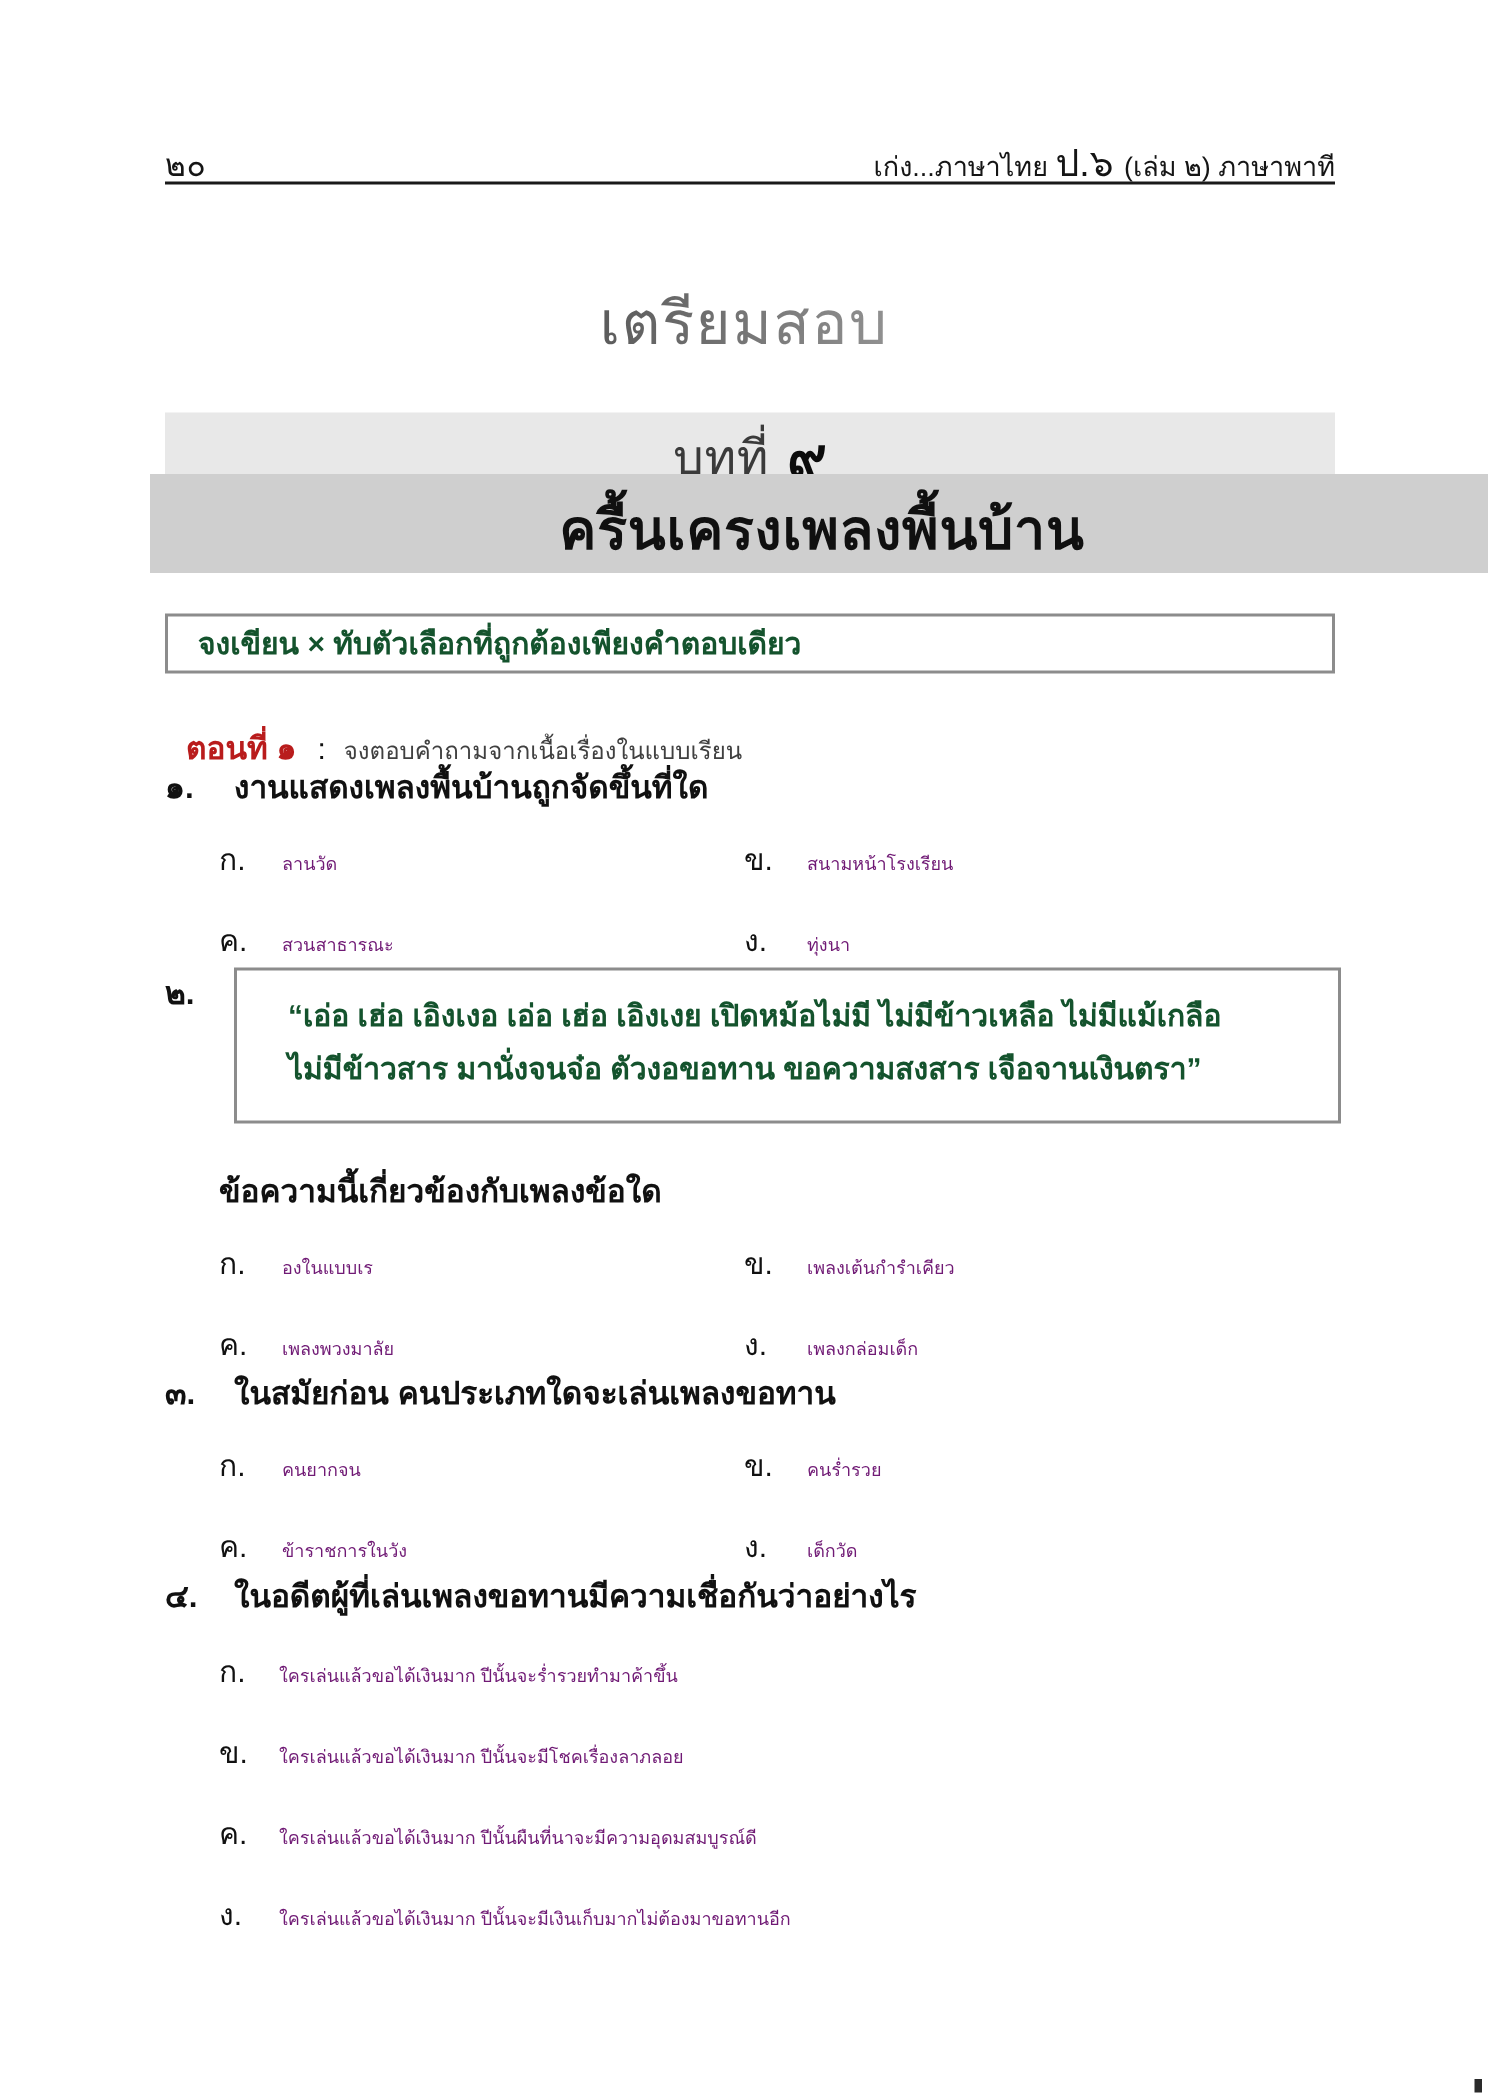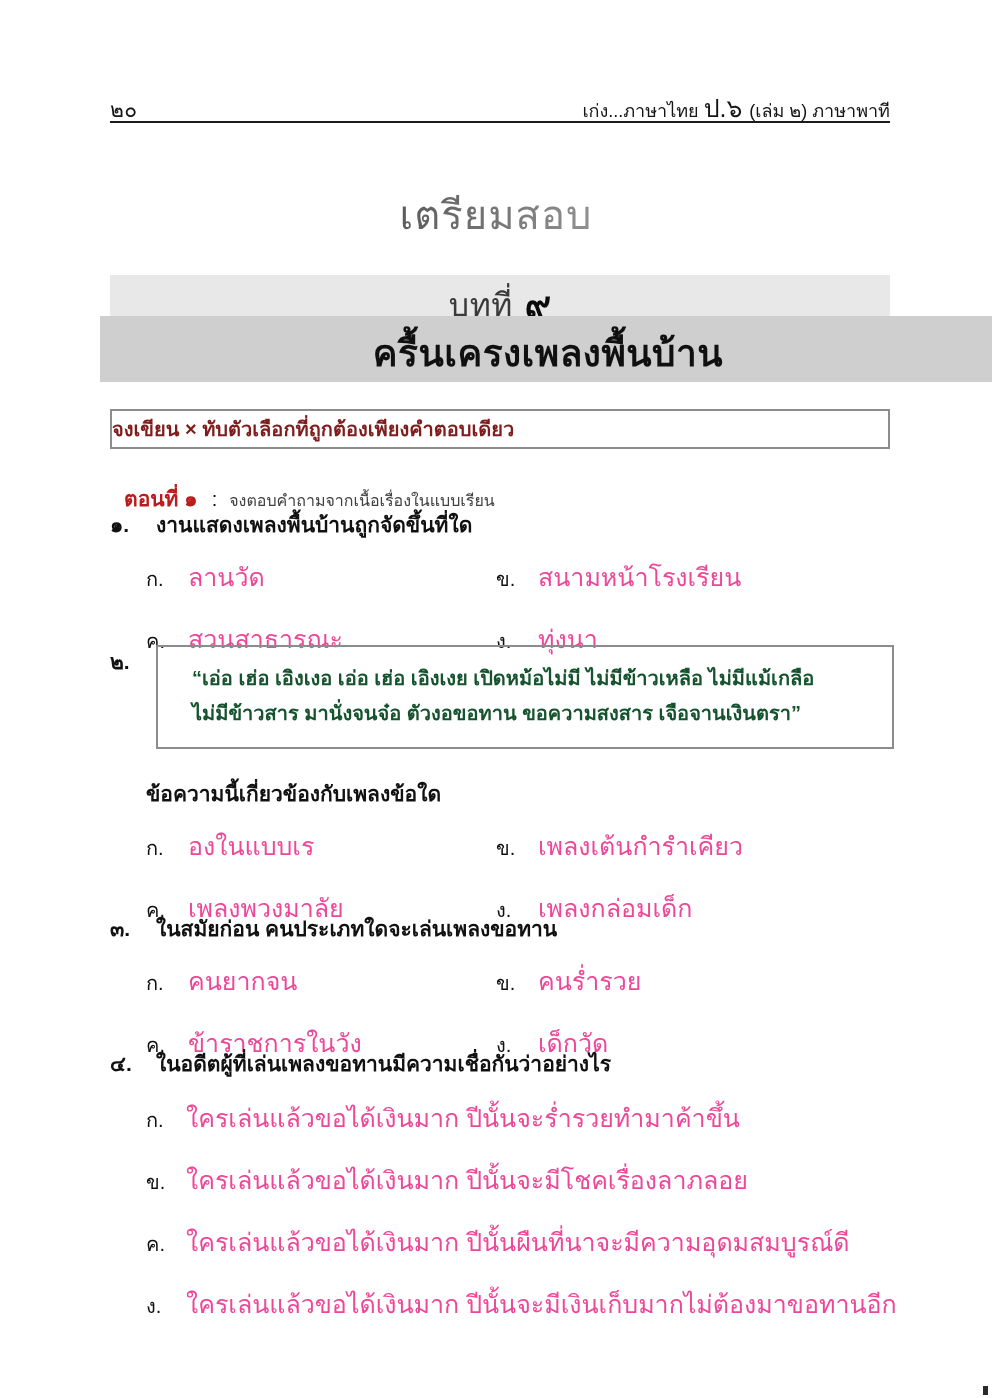--- a/index.html
+++ b/index.html
@@ -125,22 +125,22 @@
     width: 780px;
     height: 40px;
     border: 2px solid #8c8c8c;
     box-sizing: border-box;
     display: flex;
     align-items: center;
   }
   .instruction-box .txt {
     font-size: 20px;
     font-weight: bold;
-    color: #7f1d1d;
-    padding-left: 0;
+    color: #14532d;
+    padding-left: 20px;
   }
 
   
   .part-line {
     position: absolute;
     left: 124px;
     top: 460px;
     display: flex;
     align-items: baseline;
   }
@@ -194,22 +194,22 @@
     display: flex;
     align-items: baseline;
   }
   .opt-key {
     width: 42px;
     flex: 0 0 42px;
     font-size: 20px;
     color: #111111;
   }
   .opt-text {
-    font-size: 25px;
-    color: #ec4899;
+    font-size: 12px;
+    color: #701a75;
     text-align: right;
   }
 
   .opts-stack {
     margin-top: 18px;
     padding-left: 36px;
     display: flex;
     flex-direction: column;
     row-gap: 22px;
   }

